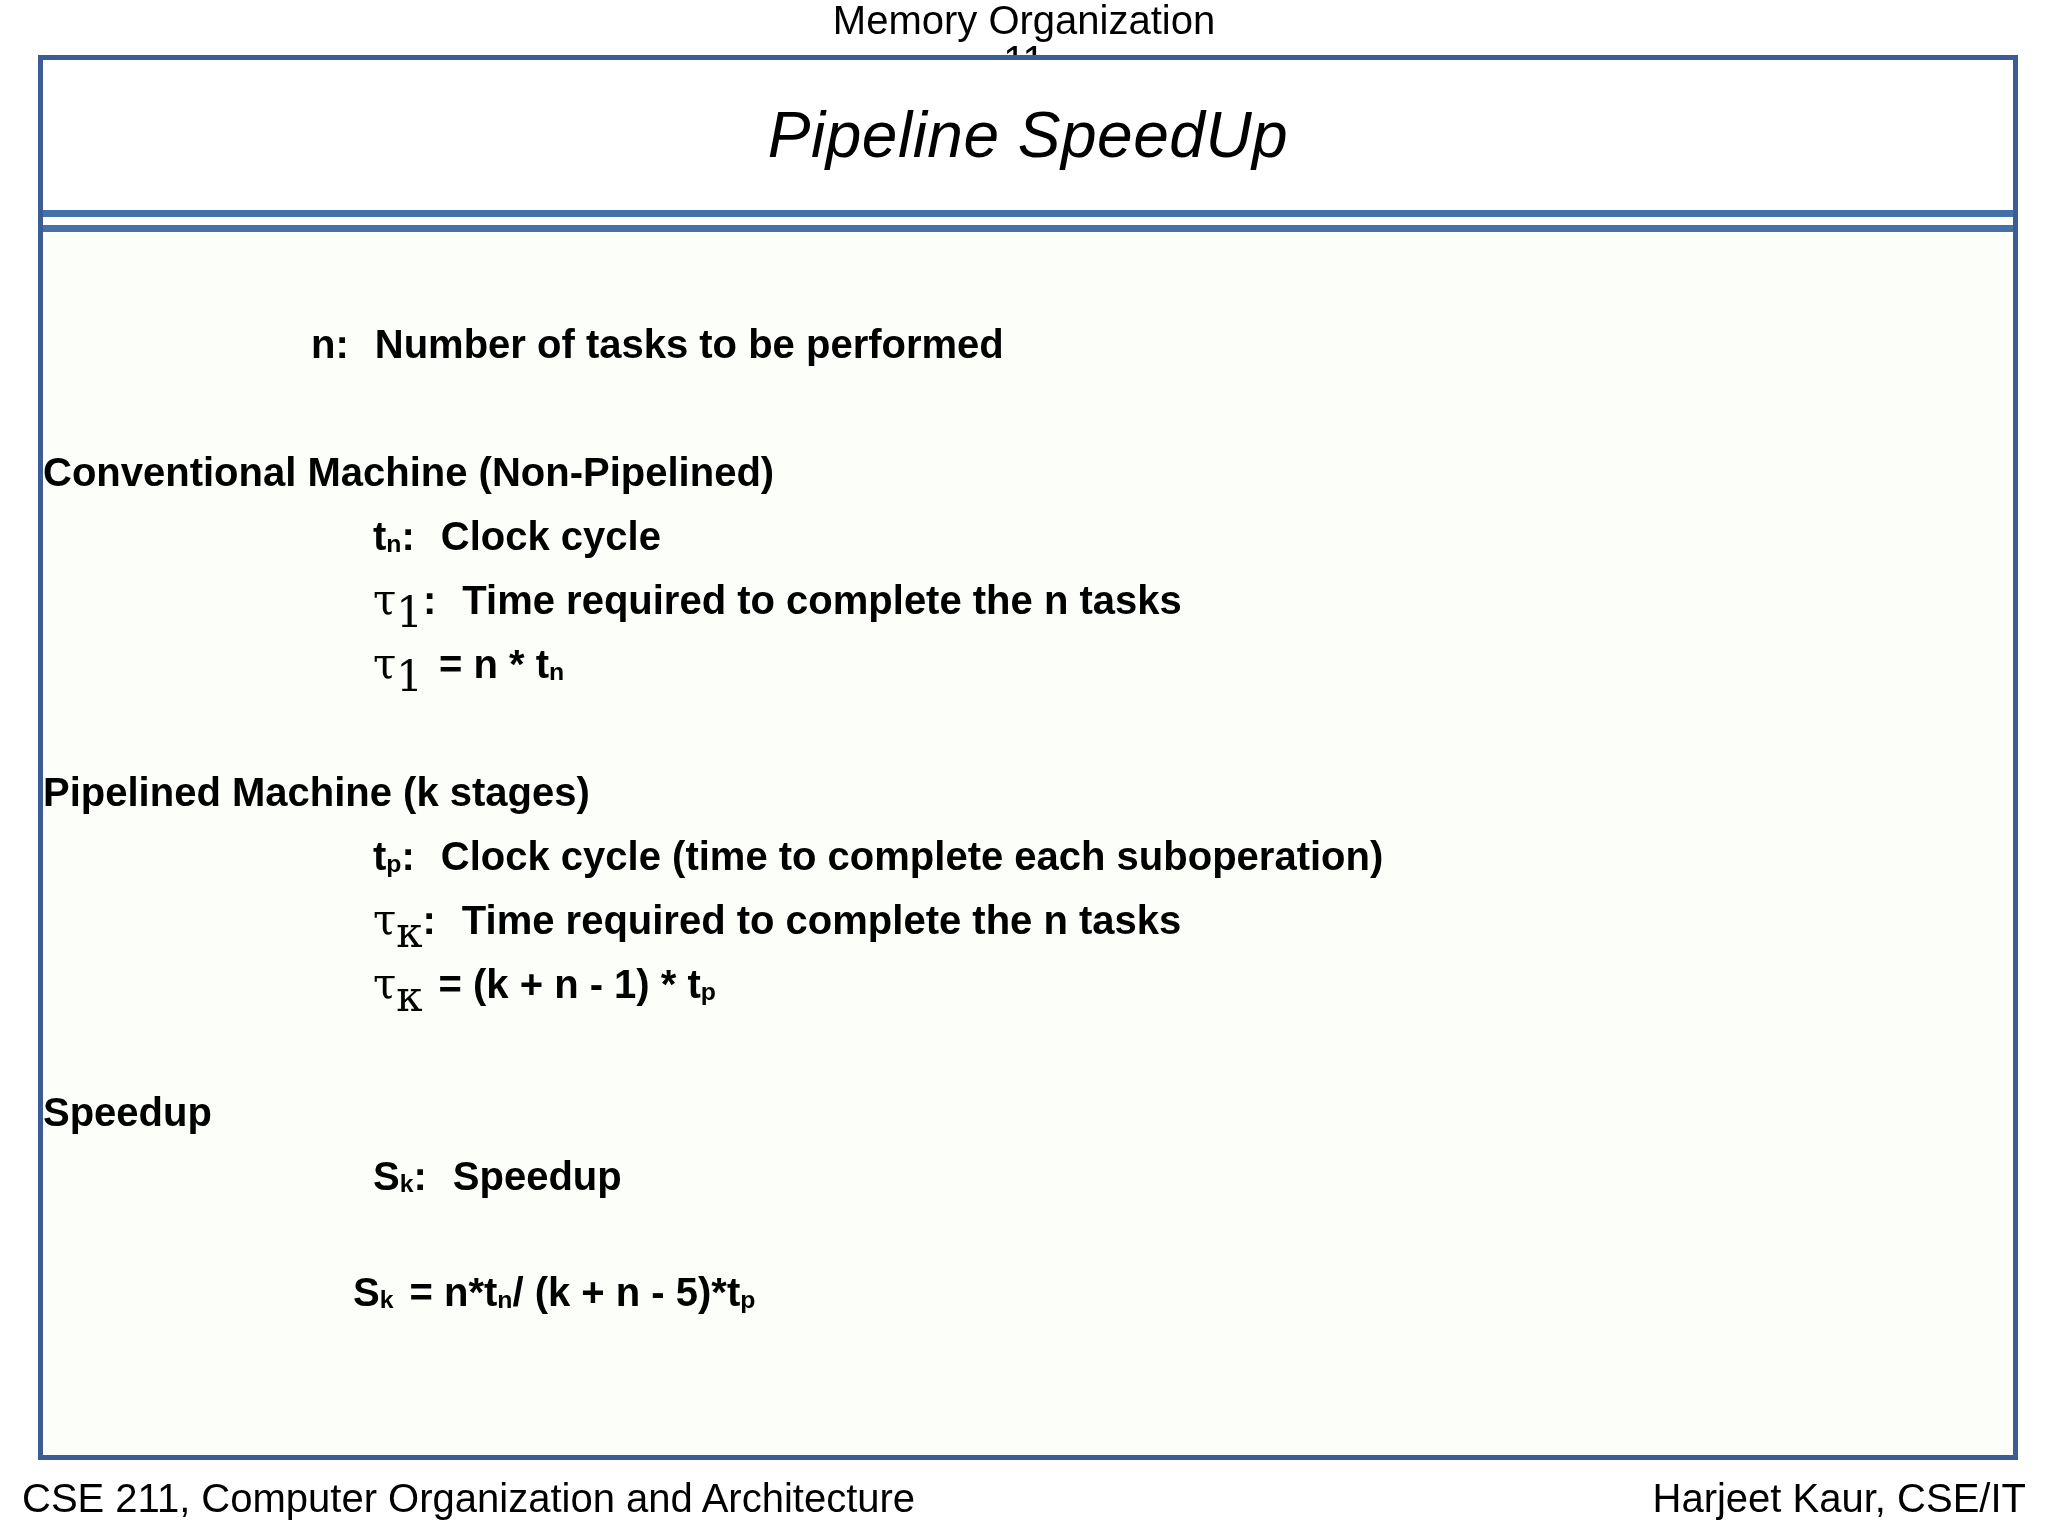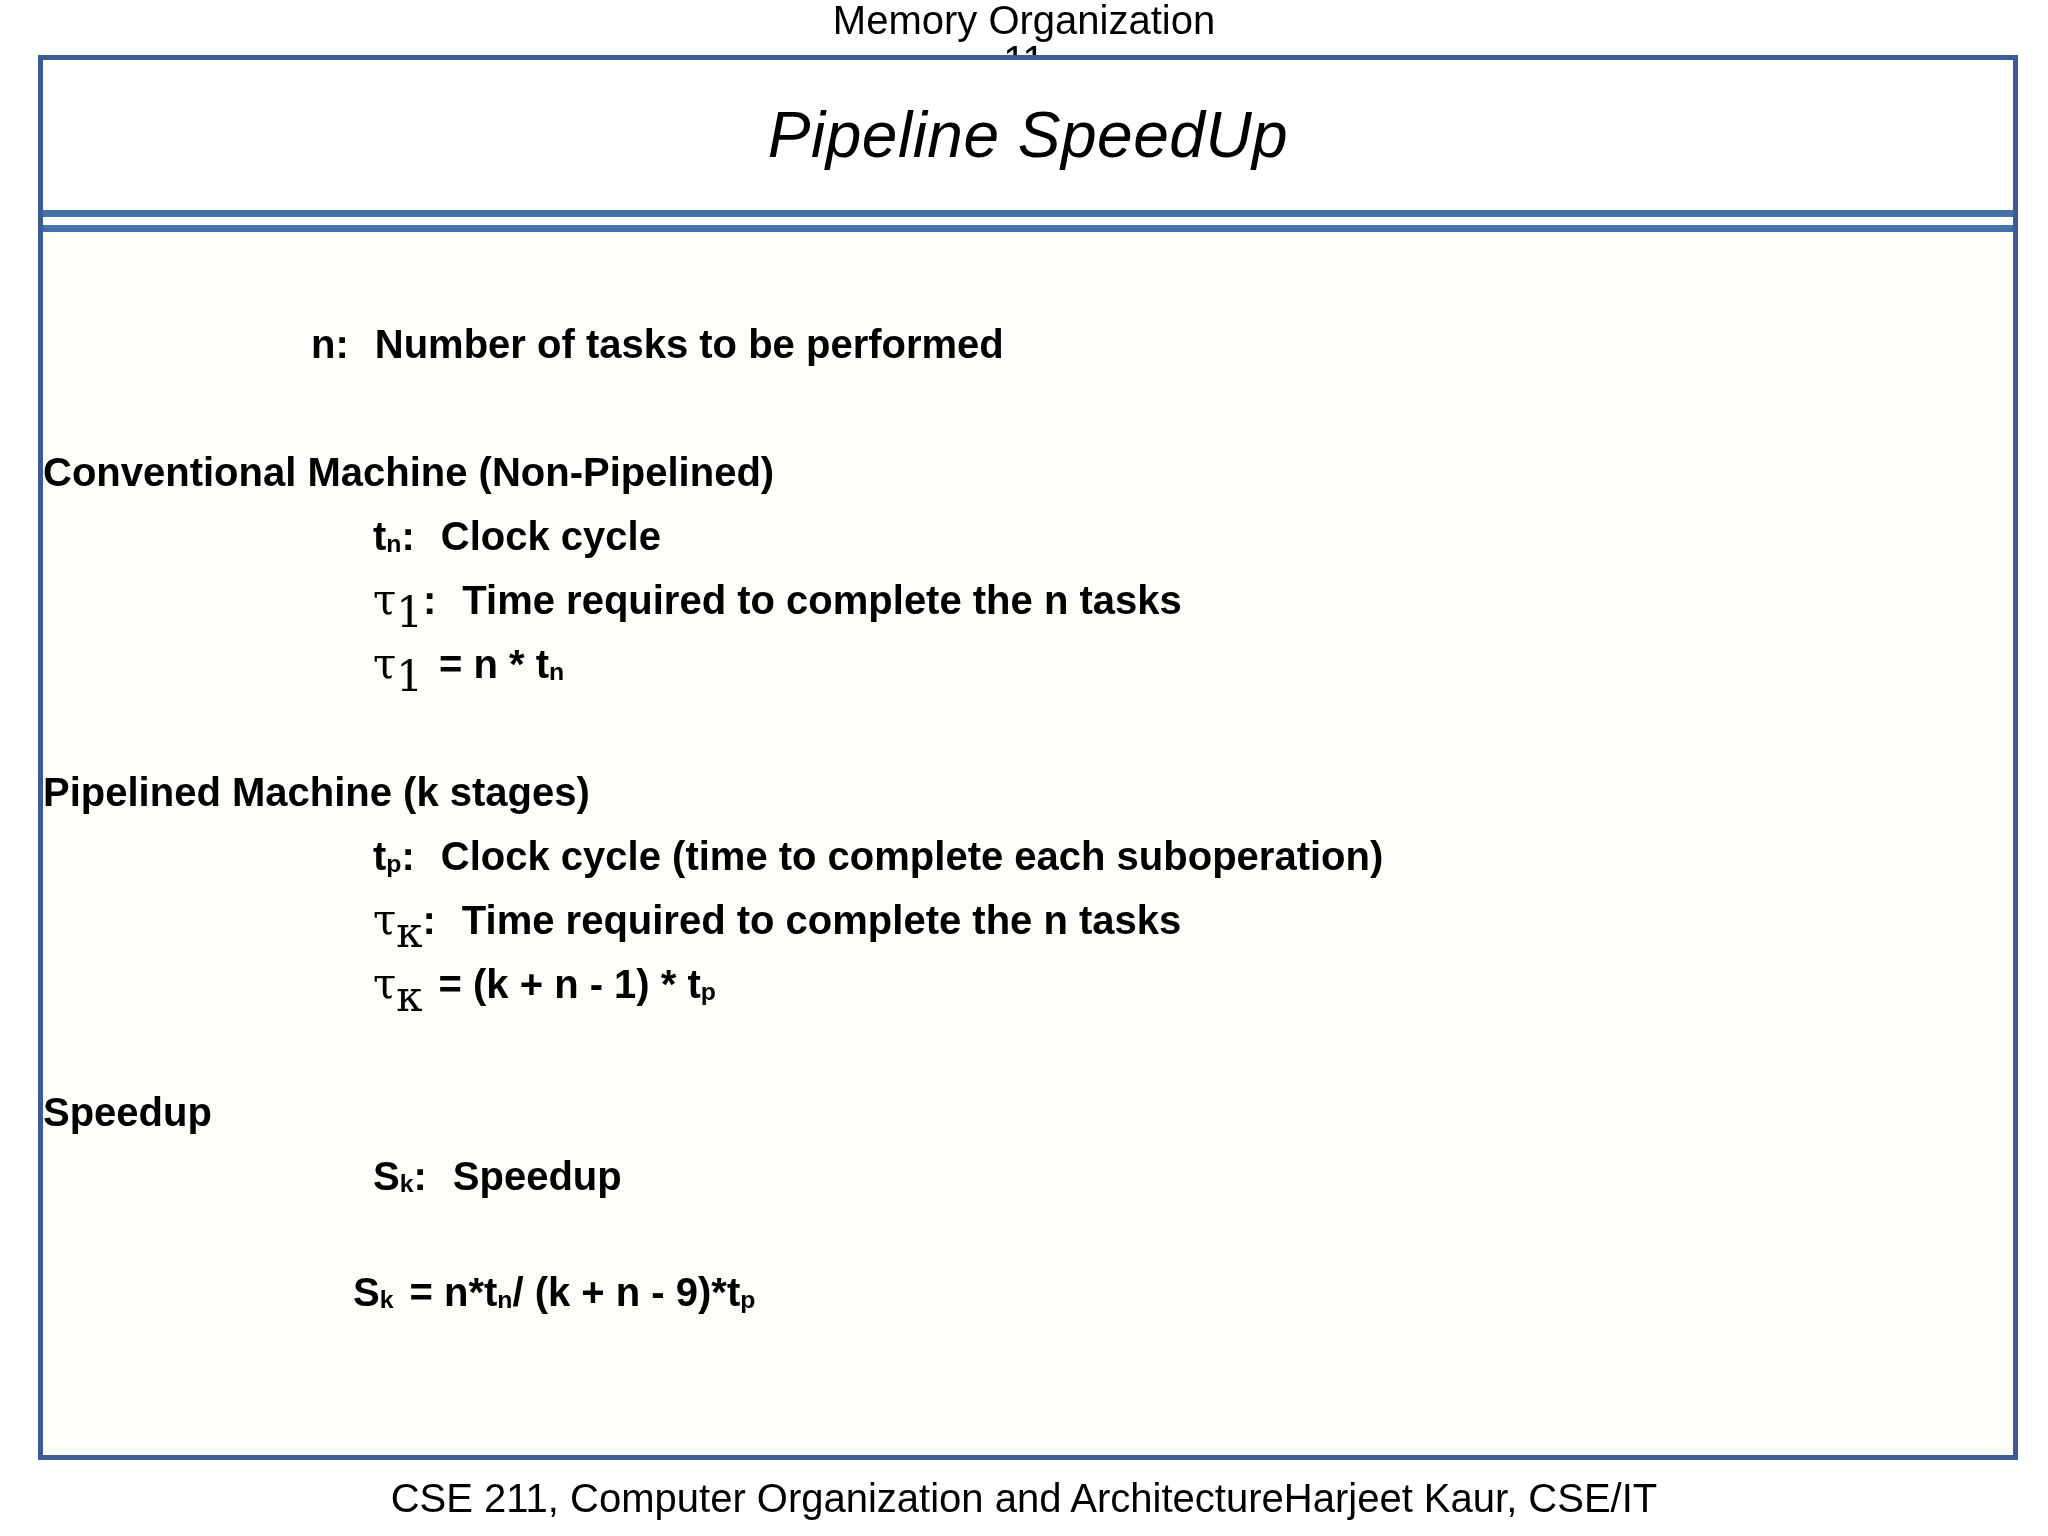--- a/index.html
+++ b/index.html
@@ -133,21 +133,21 @@
 
   
   .footer-row {
     position: absolute;
     left: 0;
     top: 1460px;
     width: 2048px;
     height: 76px;
     display: flex;
     align-items: center;
-    justify-content: center;
+    justify-content: space-between;
     box-sizing: border-box;
     padding: 0 22px;
   }
   .footer-left,
   .footer-right {
     font-size: 40px;
     font-weight: 400;
     line-height: 1;
     white-space: nowrap;
   }
@@ -256,21 +256,21 @@
       </div>
 
       <div class="line spacer-sm"></div>
 
       <div class="line indent-3">
         <span>S</span>
           <sub>k</sub>
         <span class="gap-sm"></span>
         <span>= n*t</span>
           <sub>n</sub>
-          <span> / (k + n - 9)*t</span>
+          <span> / (k + n - 5)*t</span>
           <sub>p</sub>
       </div>
 
     </div>
   </div>
 </div>
 
 <div class="footer-row">
   <div class="footer-left">CSE 211, Computer Organization and Architecture</div>
   <div class="footer-right">Harjeet Kaur, CSE/IT</div>

